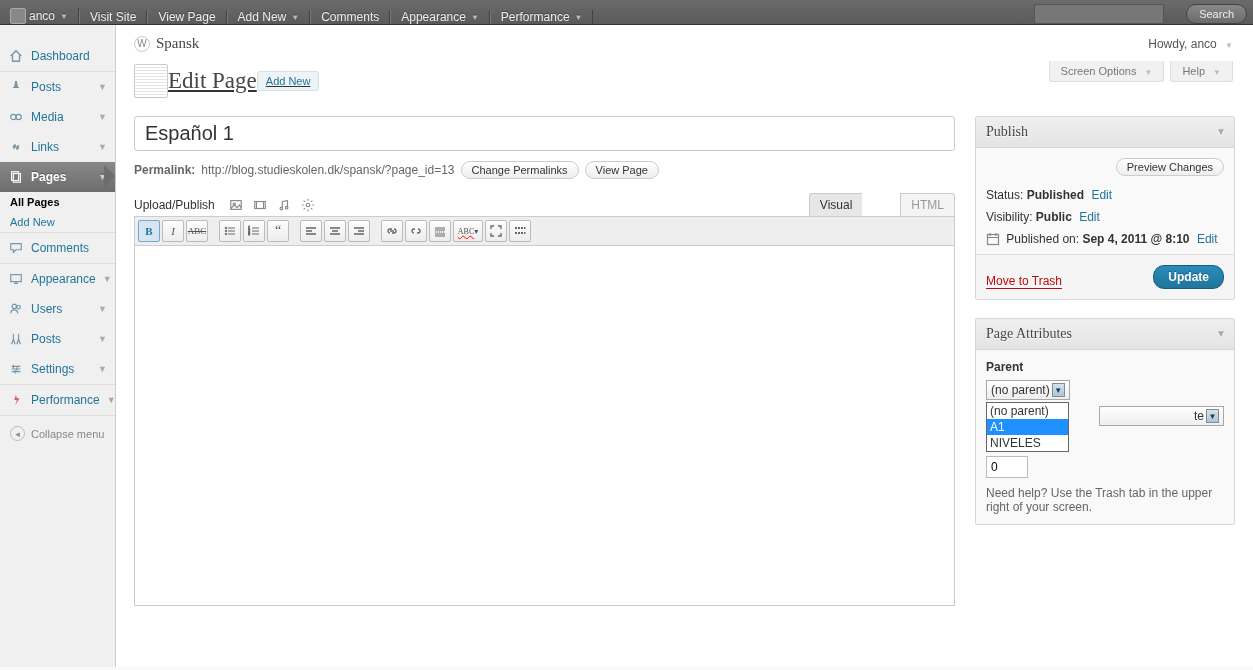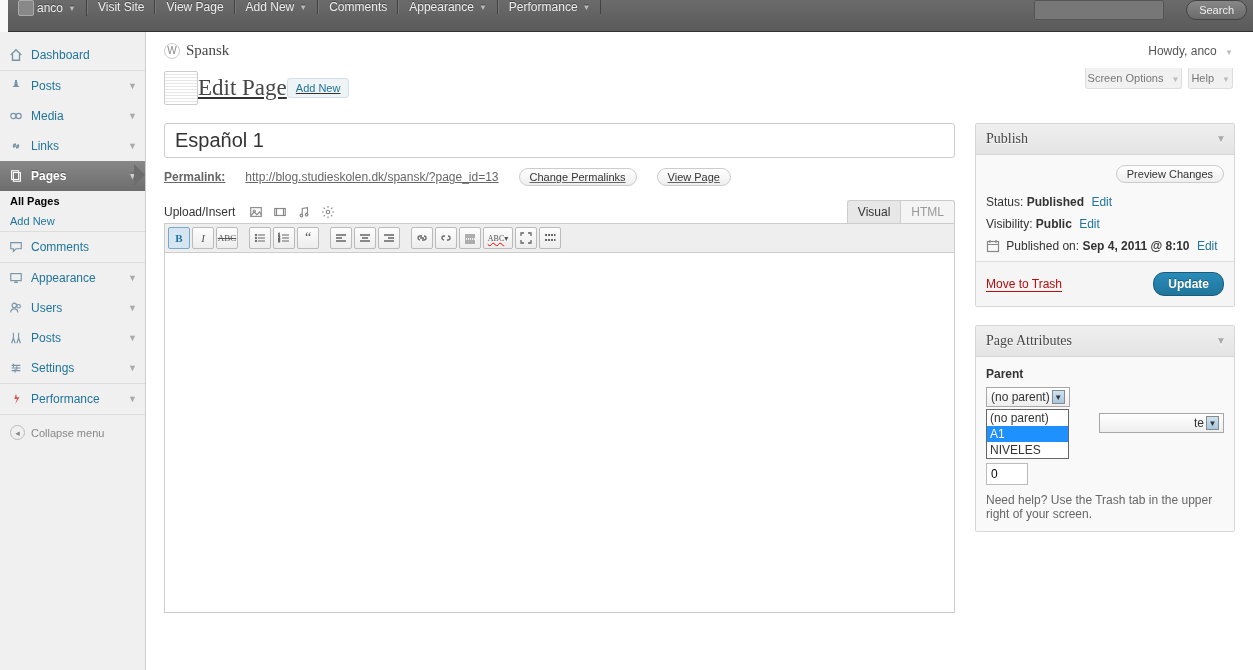--- a/index.html
+++ b/index.html
@@ -1,89 +1,89 @@
 <!DOCTYPE html>
 <html><head>
 <meta charset="utf-8">
 <style>
   * { box-sizing: border-box; margin: 0; padding: 0; }
   body { font-family: "Lucida Grande", Verdana, Arial, sans-serif; font-size: 12px; background: #f9f9f9; color: #333; width: 1253px; }
   a { color: #21759b; text-decoration: none; }
   
-  #adminbar { height: 32px; background: linear-gradient(#6b6b6b, #5a5a5a); display: flex; align-items: flex-start; color: #ddd; font-size: 12px; border-bottom: 1px solid #333; margin-left: 8px; }
+  #adminbar { height: 25px; background: linear-gradient(#6b6b6b, #5a5a5a); display: flex; align-items: flex-end; color: #ddd; font-size: 12px; border-bottom: 1px solid #333; }
   #adminbar .ab-item { display: flex; align-items: center; padding: 0 10px; border-right: 1px solid #424242; border-left: 1px solid #787878; color: #eee; cursor: pointer; text-shadow: 0 -1px 0 #444; }
   #adminbar .ab-item:first-child { border-left: none; }
   .ab-avatar { width: 16px; height: 16px; background: #888; border: 1px solid #aaa; border-radius: 2px; margin-right: 3px; }
   .ab-arrow { font-size: 8px; margin-left: 5px; color: #bbb; }
   .ab-spacer { flex: 1; border-left: 1px solid #787878; }
   #adminbar input[type="text"] { background: #777; border: 1px solid #555; width: 130px; height: 20px; padding: 1px 4px; color: #eee; border-radius: 2px; }
   #adminbar .ab-search { display: flex; align-items: center; gap: 22px; padding: 0 6px; }
   #adminbar .ab-btn { height: 20px; padding: 0 12px; background: linear-gradient(#888,#6a6a6a); border: 1px solid #444; border-radius: 10px; color: #eee; cursor: pointer; font-size: 11px; }
   
   #wrap { display: flex; }
-  #sidebar { width: 146px; background: #f0f0f0; border-right: 1px solid #ccc; min-height: 642px; padding-top: 8px; }
+  #sidebar { width: 116px; background: #f0f0f0; border-right: 1px solid #ccc; min-height: 642px; padding-top: 16px; }
   .menu-item { display: flex; align-items: center; padding: 7px 8px; color: #21759b; gap: 7px; cursor: pointer; position: relative; }
   .menu-item.sep { border-top: 1px solid #ddd; }
   .menu-item.current { background: linear-gradient(#888,#6d6d6d); color: #fff; font-weight: bold; text-shadow: 0 -1px 0 #555; }
   .menu-item.current::after { content: ""; position: absolute; right: -11px; top: 3px; border: 11px solid transparent; border-left-color: #6d6d6d; }
   .menu-icon { width: 16px; height: 16px; flex-shrink: 0; display: inline-flex; align-items: center; justify-content: center; }
   .menu-icon svg { width: 14px; height: 14px; }
   .menu-sub { padding: 4px 6px 4px 10px; color: #21759b; cursor: pointer; display: block; font-size: 11px; }
   .menu-sub.current { font-weight: bold; color: #000; }
   .menu-arrow { margin-left: auto; font-size: 9px; color: #aaa; }
   .menu-item.current .menu-arrow { color: #ccc; }
   .collapse { color: #888; font-size: 11px; padding: 10px; display: flex; align-items: center; gap: 6px; cursor: pointer; }
   .collapse-circle { width: 15px; height: 15px; border: 1px solid #bbb; border-radius: 50%; display: flex; align-items: center; justify-content: center; font-size: 9px; color: #888; }
   
   #main { flex: 1; padding: 10px 18px; background: #fff; position: relative; }
   #crumb { display: flex; align-items: center; color: #464646; font-size: 15px; margin-bottom: 2px; }
   #crumb .wpicon { width: 16px; height: 16px; border: 1px solid #ccc; border-radius: 50%; display: inline-flex; align-items: center; justify-content: center; font-size: 10px; color: #888; margin-right: 6px; }
   #howdy { position: absolute; right: 20px; top: 12px; font-size: 12px; color: #555; }
   #howdy .ab-arrow { color: #bbb; }
   #screenopts { position: absolute; right: 20px; top: 36px; display: flex; gap: 6px; }
-  .tab-btn { background: #f1f1f1; border: 1px solid #ddd; border-top: none; border-radius: 0 0 3px 3px; padding: 4px 2px; font-size: 11px; color: #777; cursor: pointer; }
+  .tab-btn { background: #f1f1f1; border: 1px solid #ddd; border-top: none; border-radius: 0 0 3px 3px; padding: 4px 11px; font-size: 11px; color: #777; cursor: pointer; }
   #heading { display: flex; align-items: center; margin: 12px 0 18px; text-decoration: underline; }
   #heading .pgicon { width: 34px; height: 34px; background: repeating-linear-gradient(#fff, #fff 2px, #ccc 3px); border: 1px solid #ccc; border-radius: 2px; }
   #heading h2 { font-family: Georgia, serif; font-size: 23px; font-weight: normal; color: #464646; }
   .addnew-pill { background: #eef3f5; border: 1px solid #d3e0e7; border-radius: 3px; padding: 3px 8px; font-size: 11px; color: #21759b; cursor: pointer; }
   
   #notice { background: #ffffe0; border: 1px solid #e6db55; padding: 8px 12px; margin-bottom: 16px; border-radius: 3px; font-size: 12px; }
   
   #editcols { display: flex; gap: 20px; align-items: flex-start; }
   #editor-col { flex: 1; min-width: 0; }
   #sidebox-col { width: 260px; }
   #post-title { width: 100%; border: 1px solid #ccc; border-radius: 3px; padding: 5px 10px; font-size: 20px; color: #333; background: #fff; }
-  #permalink-row { font-size: 12px; color: #666; margin: 10px 0 6px; display: flex; align-items: center; gap: 20px; flex-wrap: wrap; text-decoration: underline; }
+  #permalink-row { font-size: 12px; color: #666; margin: 10px 0 6px; display: flex; align-items: center; gap: 6px; flex-wrap: wrap; }
   .small-btn { border: 1px solid #ccc; background: linear-gradient(#fff,#eee); border-radius: 11px; padding: 2px 10px; font-size: 11px; cursor: pointer; color: #333; }
   #mediarow { display: flex; align-items: center; margin-top: 14px; }
   #mediarow .lbl { font-size: 12px; color: #333; margin-right: 12px; }
   .media-ic { width: 18px; height: 18px; margin-right: 6px; display: inline-flex; align-items: center; justify-content: center; color: #888; cursor: pointer; }
   .media-ic svg { width: 14px; height: 14px; }
   #edtabs { margin-left: auto; display: flex; }
-  .edtab { border: 1px solid #ccc; border-bottom: none; padding: 4px 10px; font-size: 12px; background: #f4f4f4; color: #999; cursor: pointer; }
+  .edtab { border: 1px solid #ccc; border-bottom: none; padding: 4px 10px; font-size: 12px; background: #f4f4f4; color: #999; cursor: pointer; margin-left: 38px; }
   .edtab:first-child { border-right: none; border-radius: 3px 0 0 0; }
   .edtab:last-child { border-radius: 0 3px 0 0; }
   .edtab.active { background: #e7e7e7; color: #333; }
   #toolbar { border: 1px solid #ccc; background: #eee; height: 30px; display: flex; align-items: center; padding: 0 3px; gap: 2px; }
   .tbtn { width: 22px; height: 22px; border: 1px solid #bbb; background: linear-gradient(#fdfdfd,#ededed); border-radius: 2px; display: inline-flex; align-items: center; justify-content: center; font-family: Georgia, serif; font-size: 11px; color: #555; cursor: pointer; }
   .tbtn.active { background: #d5e6f2; border-color: #7aa8c4; color: #21759b; }
   .tsp { width: 7px; }
   .tbtn svg { width: 12px; height: 12px; }
   .tbtn.wide { width: 30px; }
   #editor-area { border: 1px solid #ccc; border-top: none; background: #fff; height: 360px; }
   
   .postbox { border: 1px solid #d7d7d7; background: #f9f9f9; margin-bottom: 18px; border-radius: 2px; }
   .postbox h3 { background: linear-gradient(#efefef,#e4e4e4); border-bottom: 1px solid #d7d7d7; font-family: Georgia, serif; font-weight: normal; font-size: 14px; color: #464646; padding: 7px 10px; position: relative; text-shadow: 0 1px 0 #fff; }
   .postbox h3 .tog { position: absolute; right: 8px; top: 9px; color: #aaa; font-size: 10px; cursor: pointer; }
   .postbox .inside { padding: 10px; font-size: 12px; color: #333; }
   .pub-row { margin-bottom: 8px; }
   .pub-row strong { color: #333; }
   .edit-link { color: #21759b; margin-left: 4px; cursor: pointer; font-size: 12px; }
   .trash { color: #bc0b0b; border-bottom: 1px solid #bc0b0b; cursor: pointer; }
-  .pub-actions { border-top: 1px solid #ddd; margin: 8px -10px -10px; padding: 10px; display: flex; justify-content: space-between; align-items: center; background: #f5f5f5; }
+  .pub-actions { border-top: 1px solid #ddd; margin: 8px -10px -10px; padding: 10px; display: flex; justify-content: space-between; align-items: flex-end; background: #f5f5f5; }
   .btn-primary { background: linear-gradient(#298cba,#21759b); border: 1px solid #1a5a7a; border-radius: 11px; color: #fff; padding: 4px 14px; font-size: 12px; font-weight: bold; cursor: pointer; text-shadow: 0 -1px 0 #1a5a7a; }
   .preview-wrap { text-align: right; margin-bottom: 12px; }
   .field-label { font-weight: bold; margin-bottom: 6px; display: block; }
   select.wp, input.wp { border: 1px solid #bbb; background: #fff; padding: 2px 3px; font-size: 12px; }
   #order-input { width: 42px; padding: 3px 4px; }
   
   .select-wrap { position: relative; display: inline-block; }
   .select-closed { border: 1px solid #a7a7a7; background: linear-gradient(#fff,#eee); padding: 2px 4px; display: inline-flex; align-items: center; font-size: 12px; cursor: pointer; }
   .select-arrow-box { border: 1px solid #8a8a8a; background: linear-gradient(#cfe3f0,#a7c6de); width: 13px; height: 14px; margin-left: 2px; display: inline-flex; align-items: center; justify-content: center; font-size: 8px; color: #333; }
   .select-open { position: absolute; left: 0; top: 22px; border: 1px solid #666; background: #fff; width: 83px; z-index: 10; }
@@ -267,21 +267,21 @@
       <div id="editor-col">
         <input id="post-title" value="Español 1" style="">
         <div id="permalink-row">
           <strong>Permalink:</strong>
           <span>http://blog.studieskolen.dk/spansk/?page_id=13</span>
           <button class="small-btn">Change Permalinks</button>
           <button class="small-btn">View Page</button>
         </div>
 
         <div id="mediarow">
-          <span class="lbl">Upload/Insert</span>
+          <span class="lbl">Upload/Publish</span>
           <span class="media-ic">
               <svg viewBox="0 0 16 16" fill="none" stroke="#888" stroke-width="1.3">
                 <rect x="2" y="3" width="12" height="10"></rect>
                 <circle cx="6" cy="7" r="1.3"></circle>
                 <path d="M2 12 L6 8 L9 11 L12 8 L14 11"></path>
               </svg>
             </span>
           <span class="media-ic">
               <svg viewBox="0 0 16 16" fill="none" stroke="#888" stroke-width="1.3">
                 <rect x="2" y="4" width="12" height="8"></rect>

